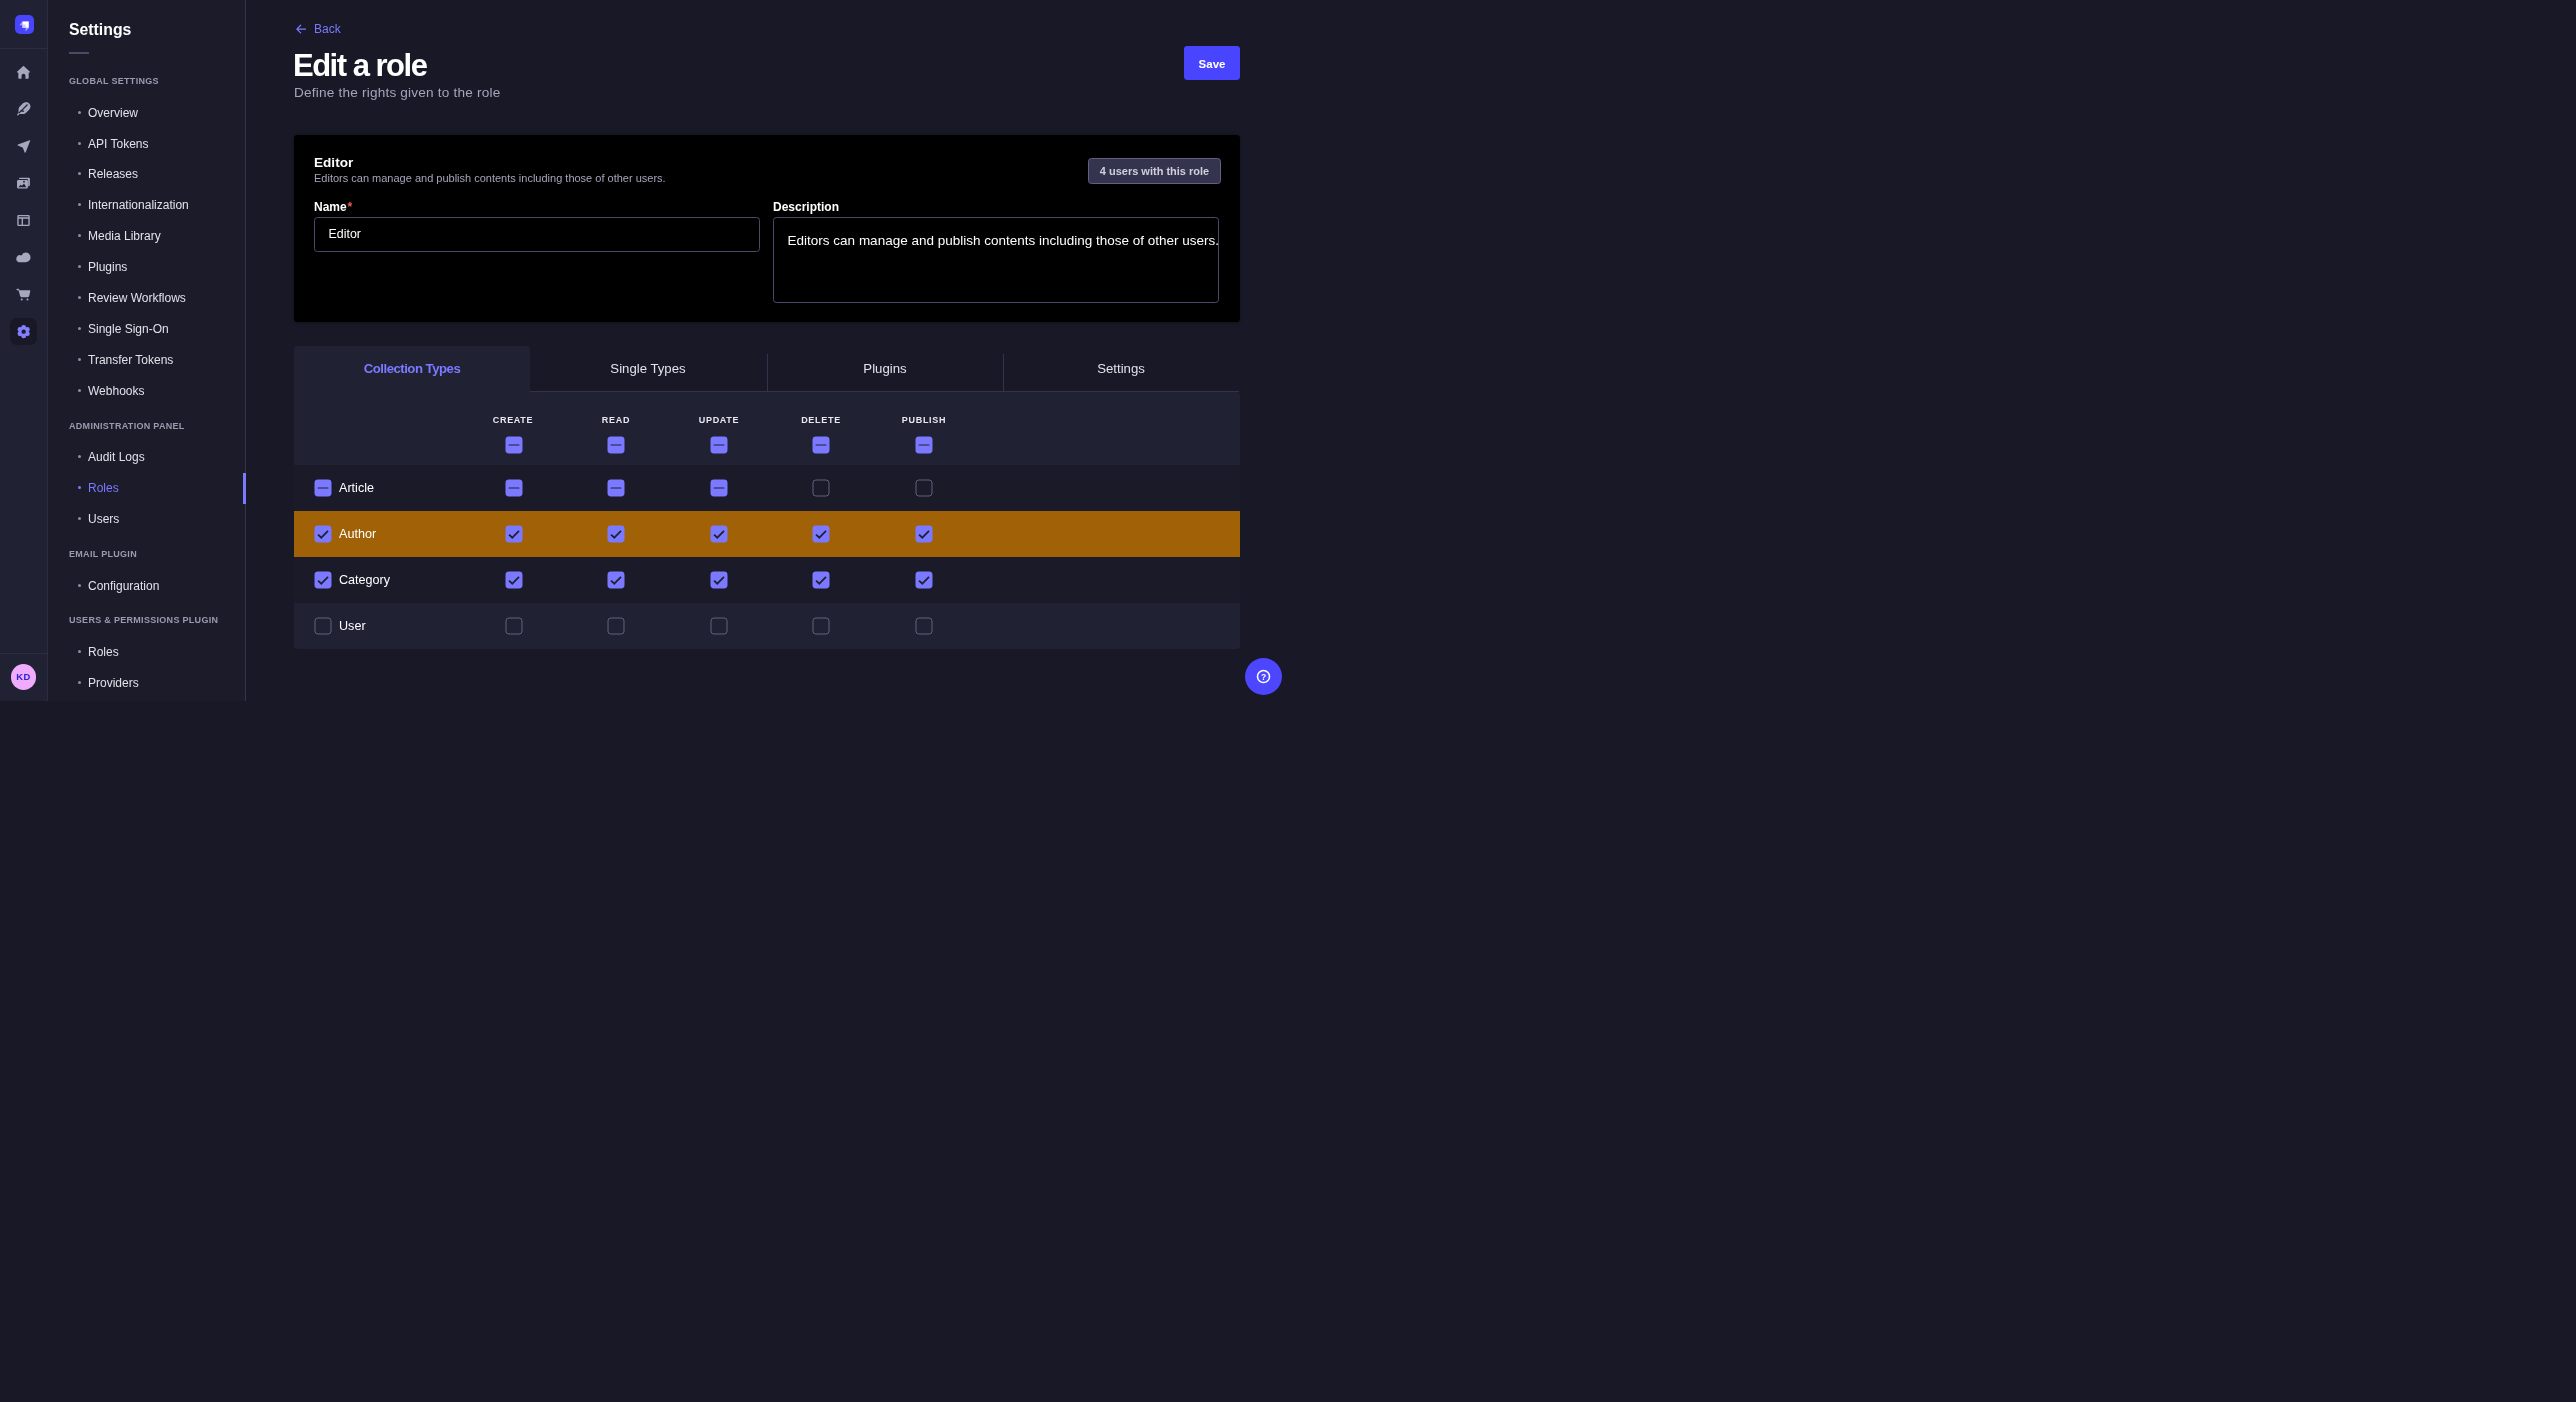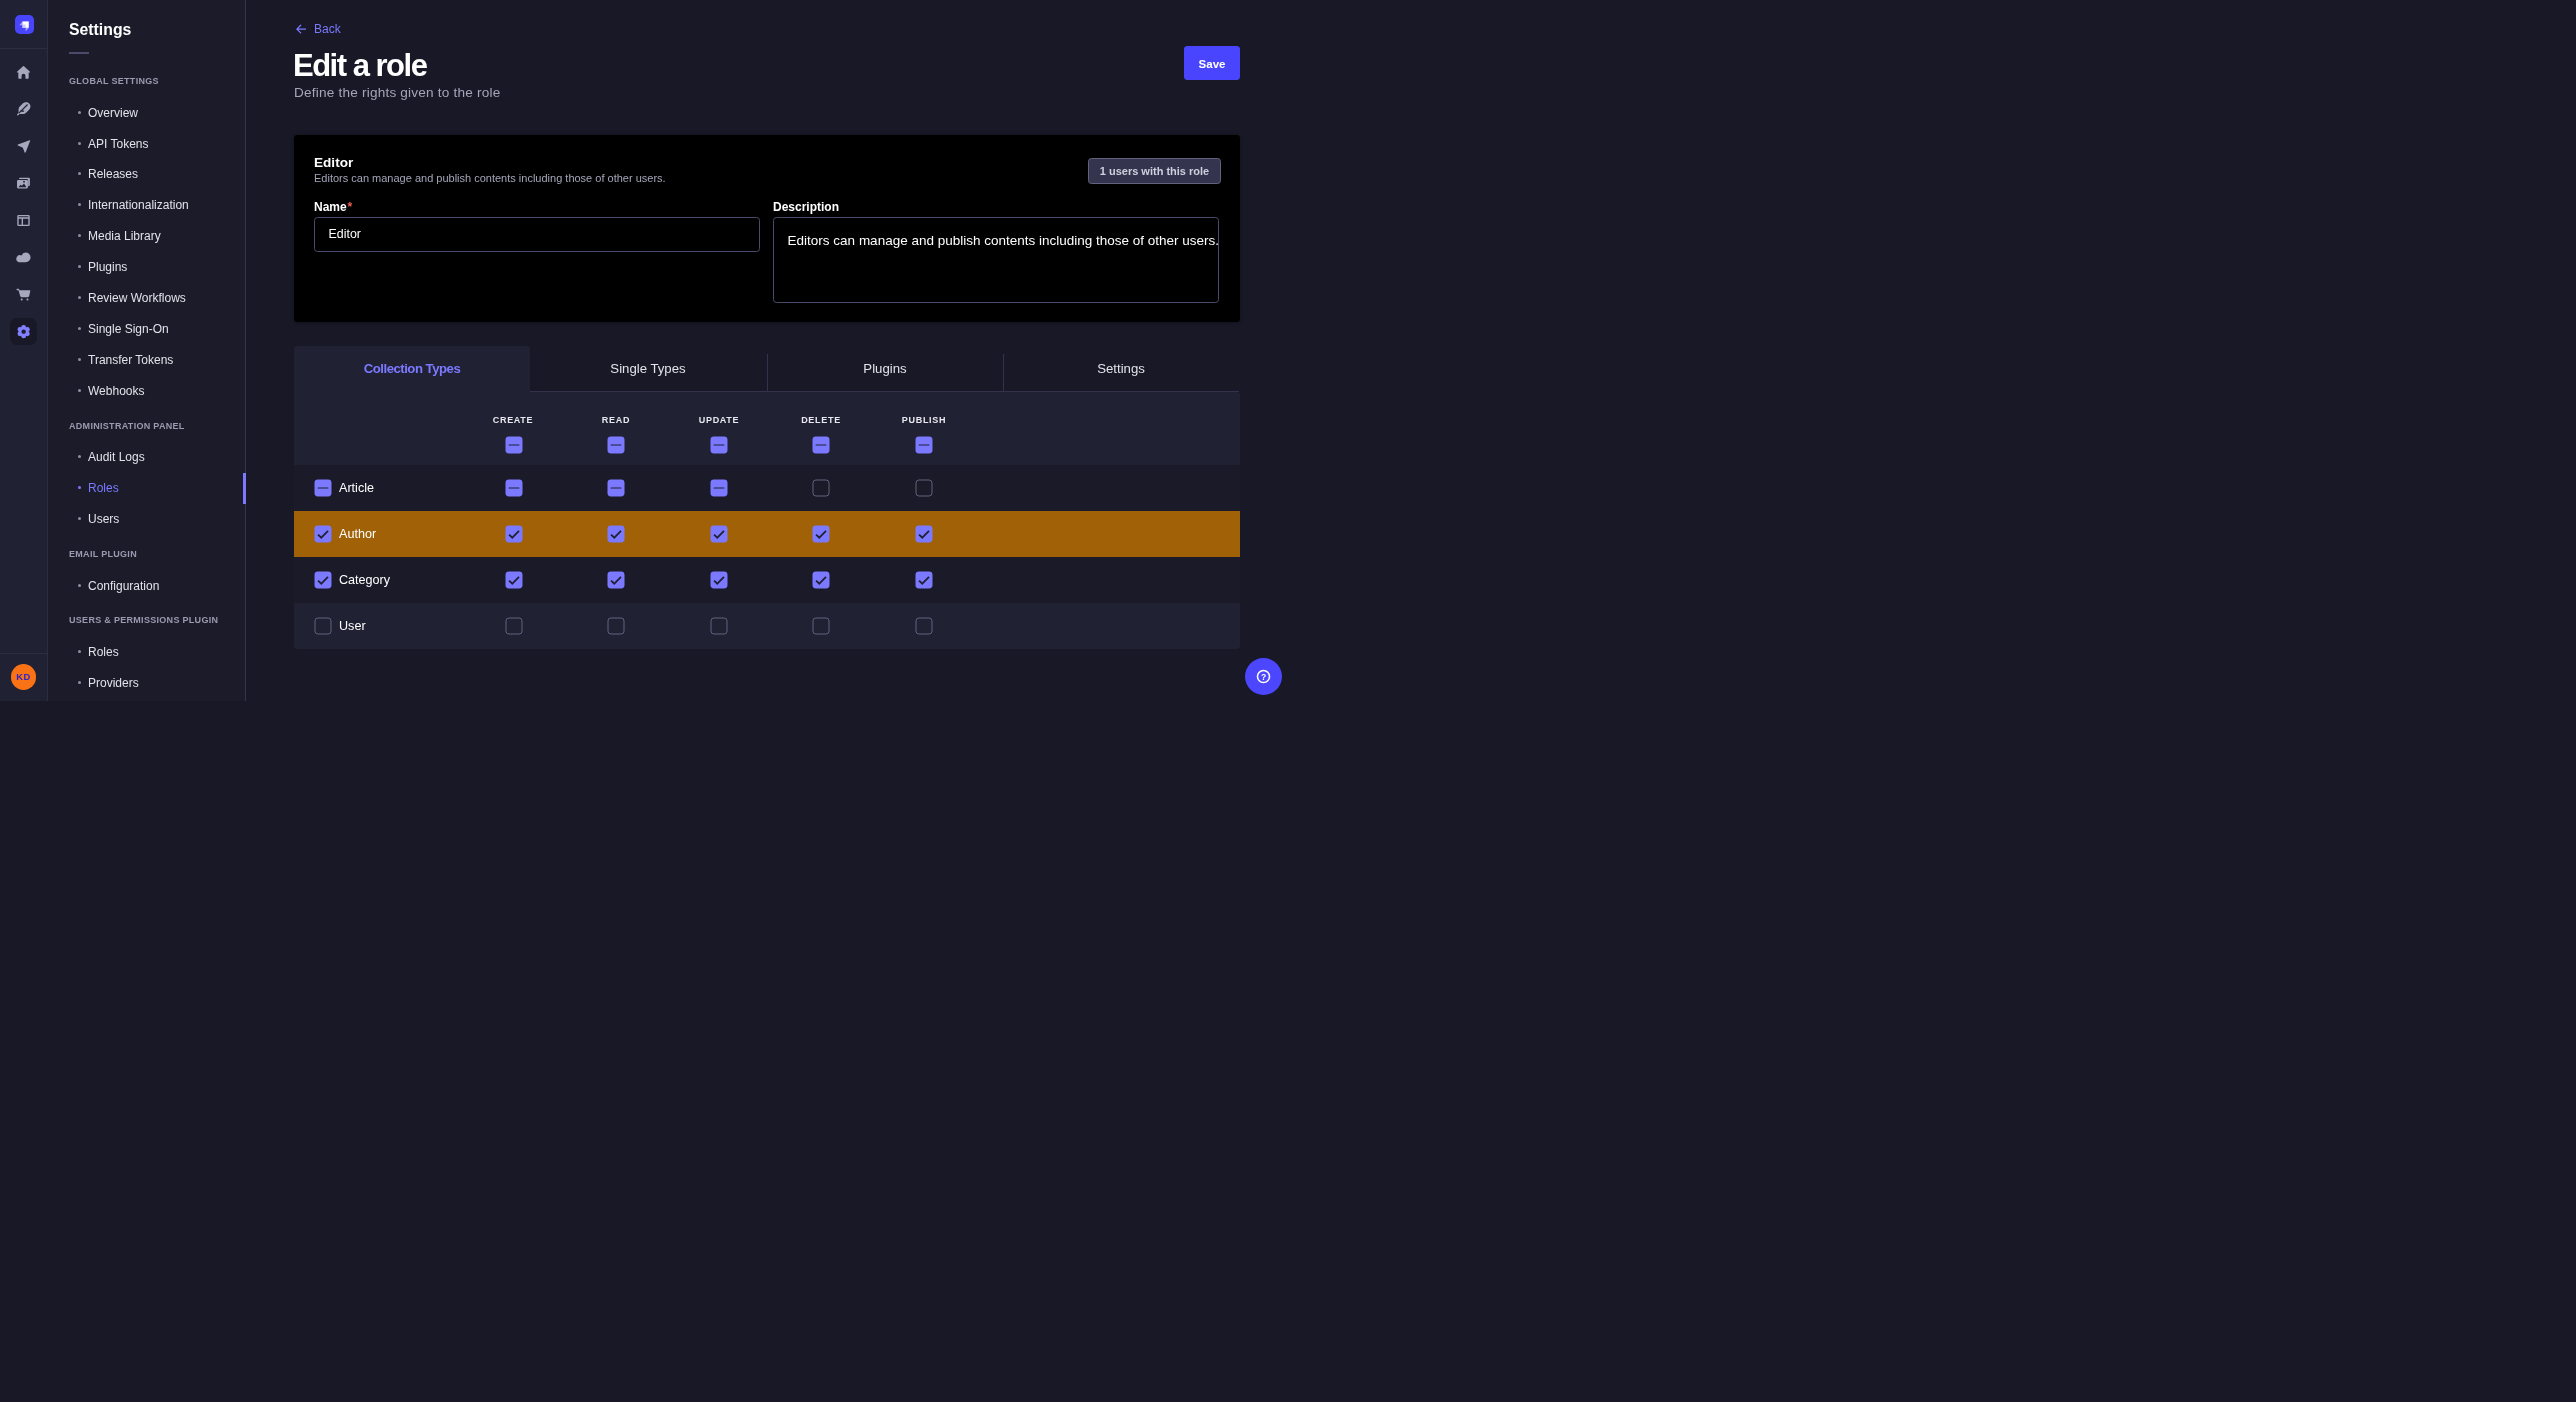--- a/index.html
+++ b/index.html
@@ -6,21 +6,21 @@
   html,body { width:1288px; height:701px; overflow:hidden; }
   body { background:#181826; font-family:"Liberation Sans", sans-serif; position:relative; }
 
   
   #iconbar { position:absolute; left:0; top:0; width:48px; height:701px; background:#212134; border-right:0.9px solid #2c2c42; }
   #iconbar .divtop { position:absolute; left:0; top:48px; width:47px; height:0.9px; background:#2c2c42; }
   #iconbar .divbot { position:absolute; left:0; top:653px; width:47px; height:0.9px; background:#2c2c42; }
   #logo { position:absolute; left:14.5px; top:14.5px; width:19px; height:19px; border-radius:5.1px; background:#4945ff; }
   .navic { position:absolute; left:15px; width:17px; height:17px; color:#a7a7bd; }
   #geartile { position:absolute; left:9.8px; top:318px; width:27px; height:27px; border-radius:6.8px; background:#181826; }
-  #avatar { position:absolute; left:10.6px; top:664px; width:25.6px; height:25.6px; border-radius:50%; background:#f97316; color:#2a24cf; font-size:9.4px; font-weight:bold; letter-spacing:0.3px; text-align:center; line-height:25.6px; }
+  #avatar { position:absolute; left:10.6px; top:664px; width:25.6px; height:25.6px; border-radius:50%; background:#f0abfc; color:#2a24cf; font-size:9.4px; font-weight:bold; letter-spacing:0.3px; text-align:center; line-height:25.6px; }
 
   
   #subnav { position:absolute; left:48px; top:0; width:198px; height:701px; background:#1b1b2a; border-right:0.9px solid #34344e; }
   #subnav h2 { position:absolute; left:21px; top:21px; font-size:15.8px; letter-spacing:-0.3px; font-weight:bold; color:#ffffff; letter-spacing:0; }
   #subnav .tdiv { position:absolute; left:21px; top:52px; width:19.6px; height:1.7px; background:#4a4a6a; }
   .seclabel { position:absolute; left:21px; font-size:9px; font-weight:bold; letter-spacing:0.3px; color:#9a9ab0; }
   .sitem { position:absolute; left:40px; font-size:12px; color:#e2e2ea; white-space:nowrap; }
   .sitem::before { content:""; position:absolute; left:-10.2px; top:4.7px; width:3.4px; height:3.4px; border-radius:50%; background:#8e8ea9; }
   .sitem.active { color:#7b79ff; }
   .sitem.active::before { background:#7b79ff; }
@@ -155,21 +155,21 @@
     <path d="M11.3 6 H1 M5.5 1.5 L1 6 l4.5 4.5" fill="none" stroke="#7b79ff" stroke-width="1.5" stroke-linecap="round" stroke-linejoin="round"></path>
   </svg>
 <div id="back">Back</div>
 <h1>Edit a role</h1>
 <div id="subtitle">Define the rights given to the role</div>
 <div id="save">Save</div>
 
 <div id="card">
   <div id="cardtitle">Editor</div>
   <div id="cardsub">Editors can manage and publish contents including those of other users.</div>
-  <div id="userschip">1 users with this role</div>
+  <div id="userschip">4 users with this role</div>
   <div class="flabel" style="left:20px;">Name<span class="req">*</span></div>
   <div class="flabel" style="left:479px;">Description</div>
   <div id="nameinput">Editor</div>
   <div id="descarea">Editors can manage and publish contents including those of other users.</div>
 </div>
 
 <div id="tabs">
   <div class="tab active" style="left:0;">Collection Types</div>
   <div class="tab" style="left:236px;">Single Types</div>
   <div class="tab" style="left:473px;">Plugins</div>

